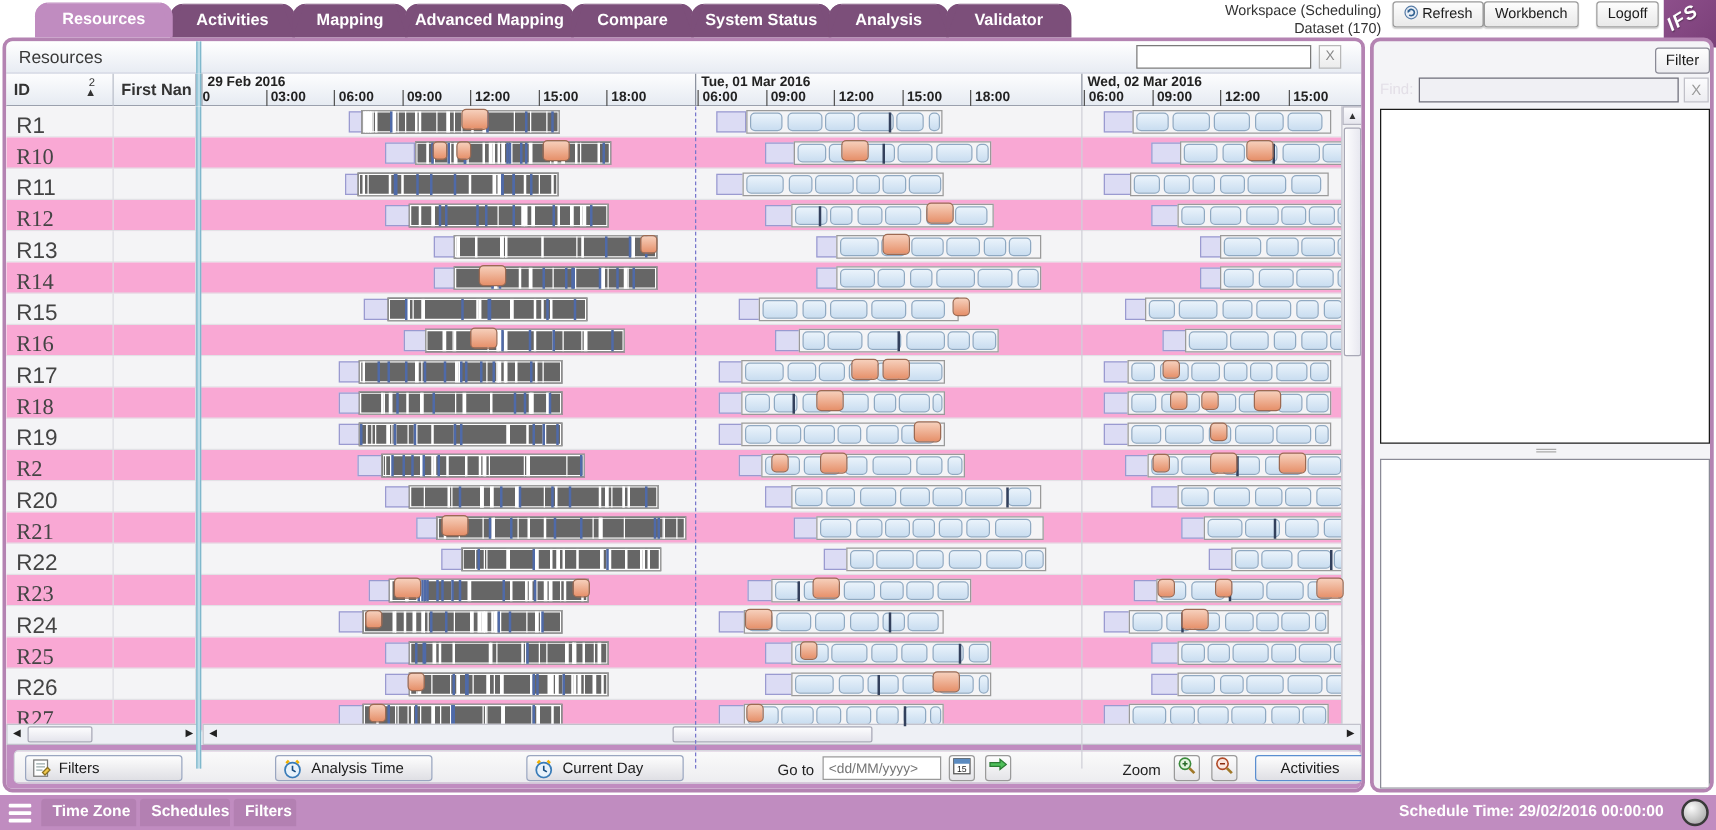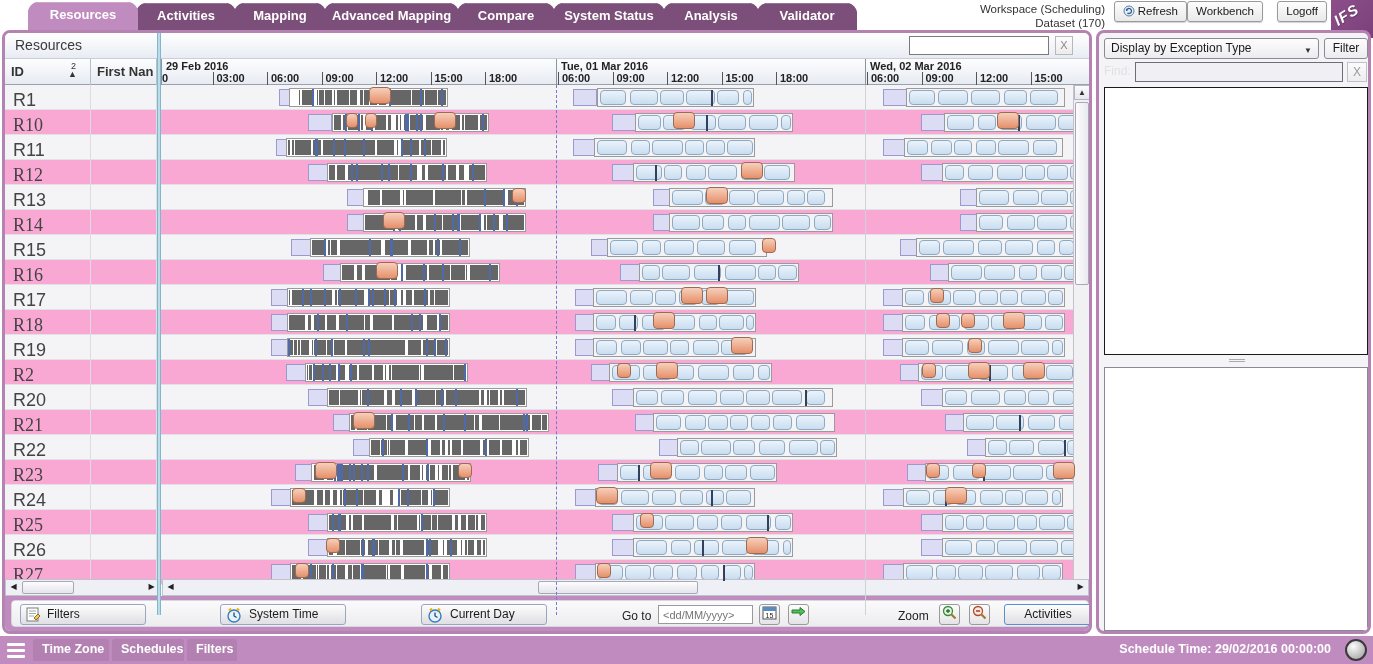--- a/index.html
+++ b/index.html
@@ -1439,21 +1439,21 @@
           <span>Filters</span>
         </div>
         <div class="tbbtn" style="left:208px; width:126px; text-align:left; padding-left:28px;">
           <span style="position:absolute;left:5px;top:2px;">
             <svg width="16" height="16" viewBox="0 0 16 16">
                 <circle cx="8" cy="9" r="6" fill="#e8f2fb" stroke="#3a7cb8" stroke-width="1.4"></circle>
                 <path d="M8 5.5V9l2.5 1.5" stroke="#1a4f80" stroke-width="1.3" fill="none"></path>
                 <path d="M3 3.5l2-2M13 3.5l-2-2" stroke="#f0b000" stroke-width="2"></path>
               </svg>
           </span>
-          <span>System Time</span>
+          <span>Analysis Time</span>
         </div>
         <div class="tbbtn" style="left:409px; width:126px; text-align:left; padding-left:28px;">
           <span style="position:absolute;left:5px;top:2px;">
             <svg width="16" height="16" viewBox="0 0 16 16">
                 <circle cx="8" cy="9" r="6" fill="#e8f2fb" stroke="#3a7cb8" stroke-width="1.4"></circle>
                 <path d="M8 5.5V9l2.5 1.5" stroke="#1a4f80" stroke-width="1.3" fill="none"></path>
                 <path d="M3 3.5l2-2M13 3.5l-2-2" stroke="#f0b000" stroke-width="2"></path>
               </svg>
           </span>
           <span>Current Day</span>
@@ -1491,24 +1491,20 @@
         </div>
 
         <div class="tbbtn" style="left:992px; width:88px; border-color:#5a8ed0;">
           <span>Activities</span>
         </div>
       </div>
     </div>
   </div>
 
   <div class="rightframe">
-    <div class="rp-select">
-      <span>Display by Exception Type</span>
-      <span class="cv">▼</span>
-    </div>
     <div class="rp-filter">
       <span>Filter</span>
     </div>
     <div class="rp-findlbl">Find:</div>
     <input class="rp-find" type="text" style="">
     <div class="rp-x">X</div>
     <div class="rp-box1"></div>
     <div class="rp-grip"></div>
     <div class="rp-box2"></div>
   </div>

